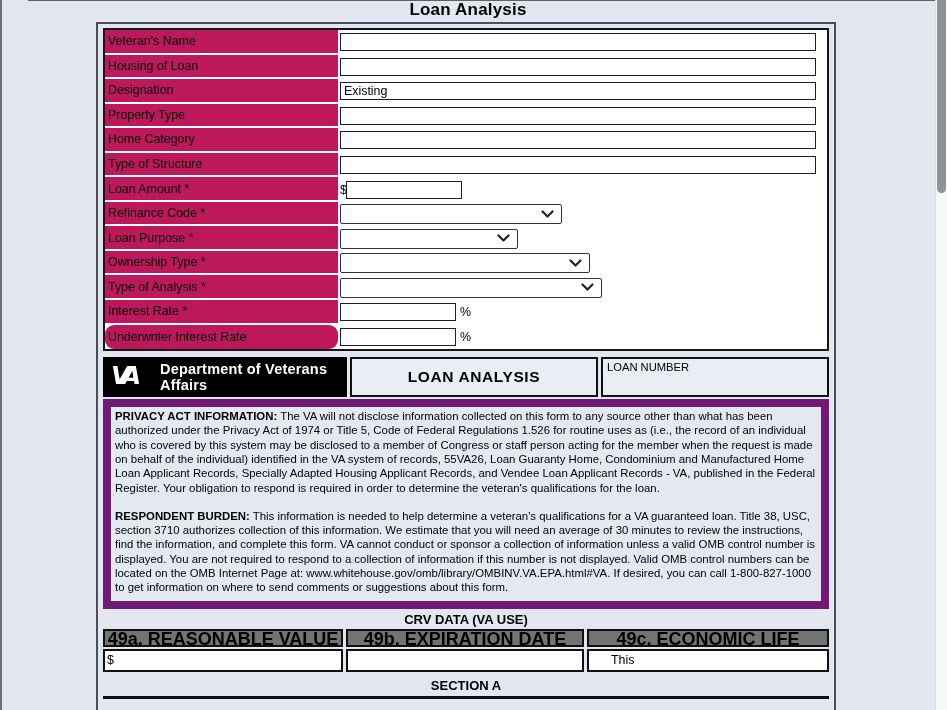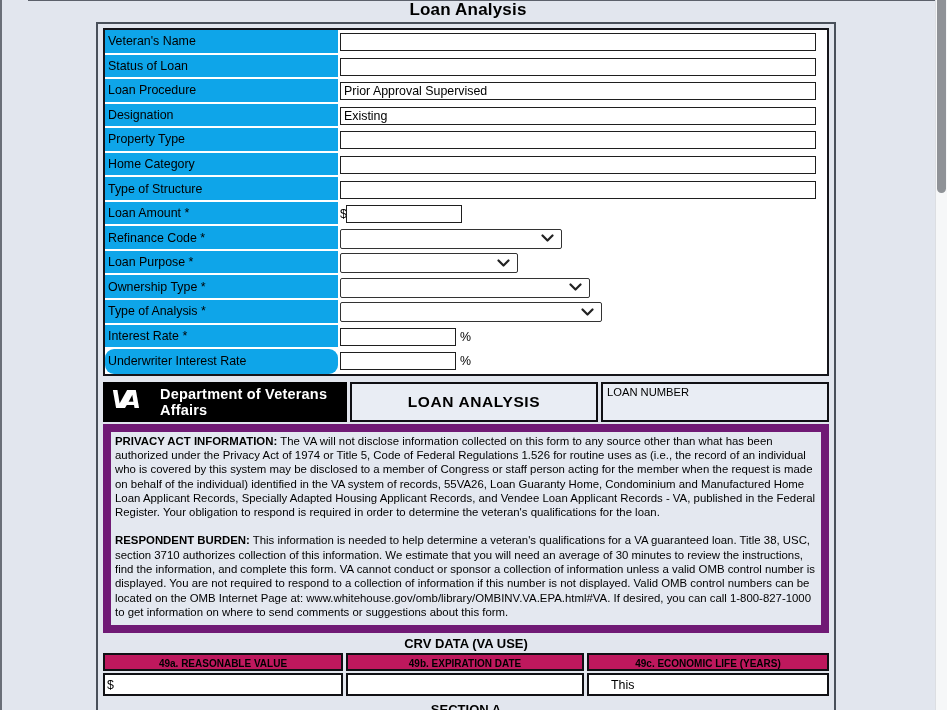--- a/index.html
+++ b/index.html
@@ -11,21 +11,21 @@
 
   .page-title{position:absolute;left:0;top:0;width:936px;text-align:center;
               font-size:17px;font-weight:bold;letter-spacing:.2px;}
 
   .outer{position:absolute;left:96px;top:22px;width:730px;height:760px;
          border:2px solid #49505a;padding:4px 3px;}
 
   
   .ftable{border:2px solid #15151a;background:#fff;margin:0 2px;}
   .trow{display:flex;height:24.55px;}
-  .tlabel{width:233px;background:#0ea5e9;border-bottom:2px solid #fff;
+  .tlabel{width:233px;background:#be185d;border-bottom:2px solid #fff;
           font-size:12.4px;display:flex;align-items:center;padding-left:3px;box-sizing:border-box;}
   .trow:last-child .tlabel{border-bottom:none;border-radius:9px;}
   .tvalue{flex:1;background:#fff;display:flex;align-items:center;padding-left:2px;}
   .ti{height:16px;border:1.5px solid #1f1f1f;background:#fff;font-family:"Liberation Sans",sans-serif;
       font-size:12.4px;padding:0 3px;margin:0;}
   .ti.full{width:468px;}
   .ti.small{width:108px;}
   .pfx{font-size:12.4px;margin-right:-1px;}
   .sfx{font-size:12.4px;margin-left:4px;}
   .sel{height:20px;border:1.5px solid #333;background:#fff;border-radius:2px;
@@ -46,21 +46,21 @@
          padding:2px 0 11px 4px;box-sizing:border-box;}
 
   
   .notices{border:8px solid #701a75;background:#e4e8f0;margin:2px 2px 0 2px;
            padding:2px 4px 6px 4px;font-size:11.4px;line-height:14.3px;}
   .notices .gap{height:14px;}
 
   
   .crv-title{text-align:center;font-weight:bold;font-size:13px;margin-top:3px;}
   .crvrow{display:flex;gap:3px;margin:2px 2px 0 2px;}
-  .crvhead{background:#be185d;border:2px solid #101014;font-weight:bold;font-size:10px;
+  .crvhead{background:#737373;border:2px solid #101014;font-weight:bold;font-size:18px;
            text-align:center;height:18px;line-height:17px;box-sizing:border-box;}
   .crvcell{background:#fff;border:2px solid #101014;height:23px;box-sizing:border-box;
            display:flex;align-items:center;font-size:12.4px;}
   .c1{width:240px;} .c2{width:238px;} .c3{flex:1;}
   .crvcell .pfx{margin-left:2px;}
   .crvcell .yrs{margin-left:22px;}
   .crv-input{border:none;outline:none;background:transparent;flex:1;height:16px;
              font-family:"Liberation Sans",sans-serif;font-size:12.4px;padding:0 2px;}
 
   .section-a{text-align:center;font-weight:bold;font-size:13px;margin-top:6px;}
@@ -86,32 +86,26 @@
     <div class="ftable">
 
       <div class="trow">
         <div class="tlabel">Veteran's Name</div>
         <div class="tvalue">
           <input class="ti full" value="" style="">
         </div>
       </div>
 
       <div class="trow">
-        <div class="tlabel">Status of Loan</div>
-        <div class="tvalue">
-          <input class="ti full" value="" style="">
-        </div>
-      </div>
-
-      <div class="trow">
-        <div class="tlabel">Loan Procedure</div>
-        <div class="tvalue">
-          <input class="ti full" value="Prior Approval Supervised" style="">
-        </div>
-      </div>
+        <div class="tlabel">Housing of Loan</div>
+        <div class="tvalue">
+          <input class="ti full" value="" style="">
+        </div>
+      </div>
+
 
       <div class="trow">
         <div class="tlabel">Designation</div>
         <div class="tvalue">
           <input class="ti full" value="Existing" style="">
         </div>
       </div>
 
       <div class="trow">
         <div class="tlabel">Property Type</div>

